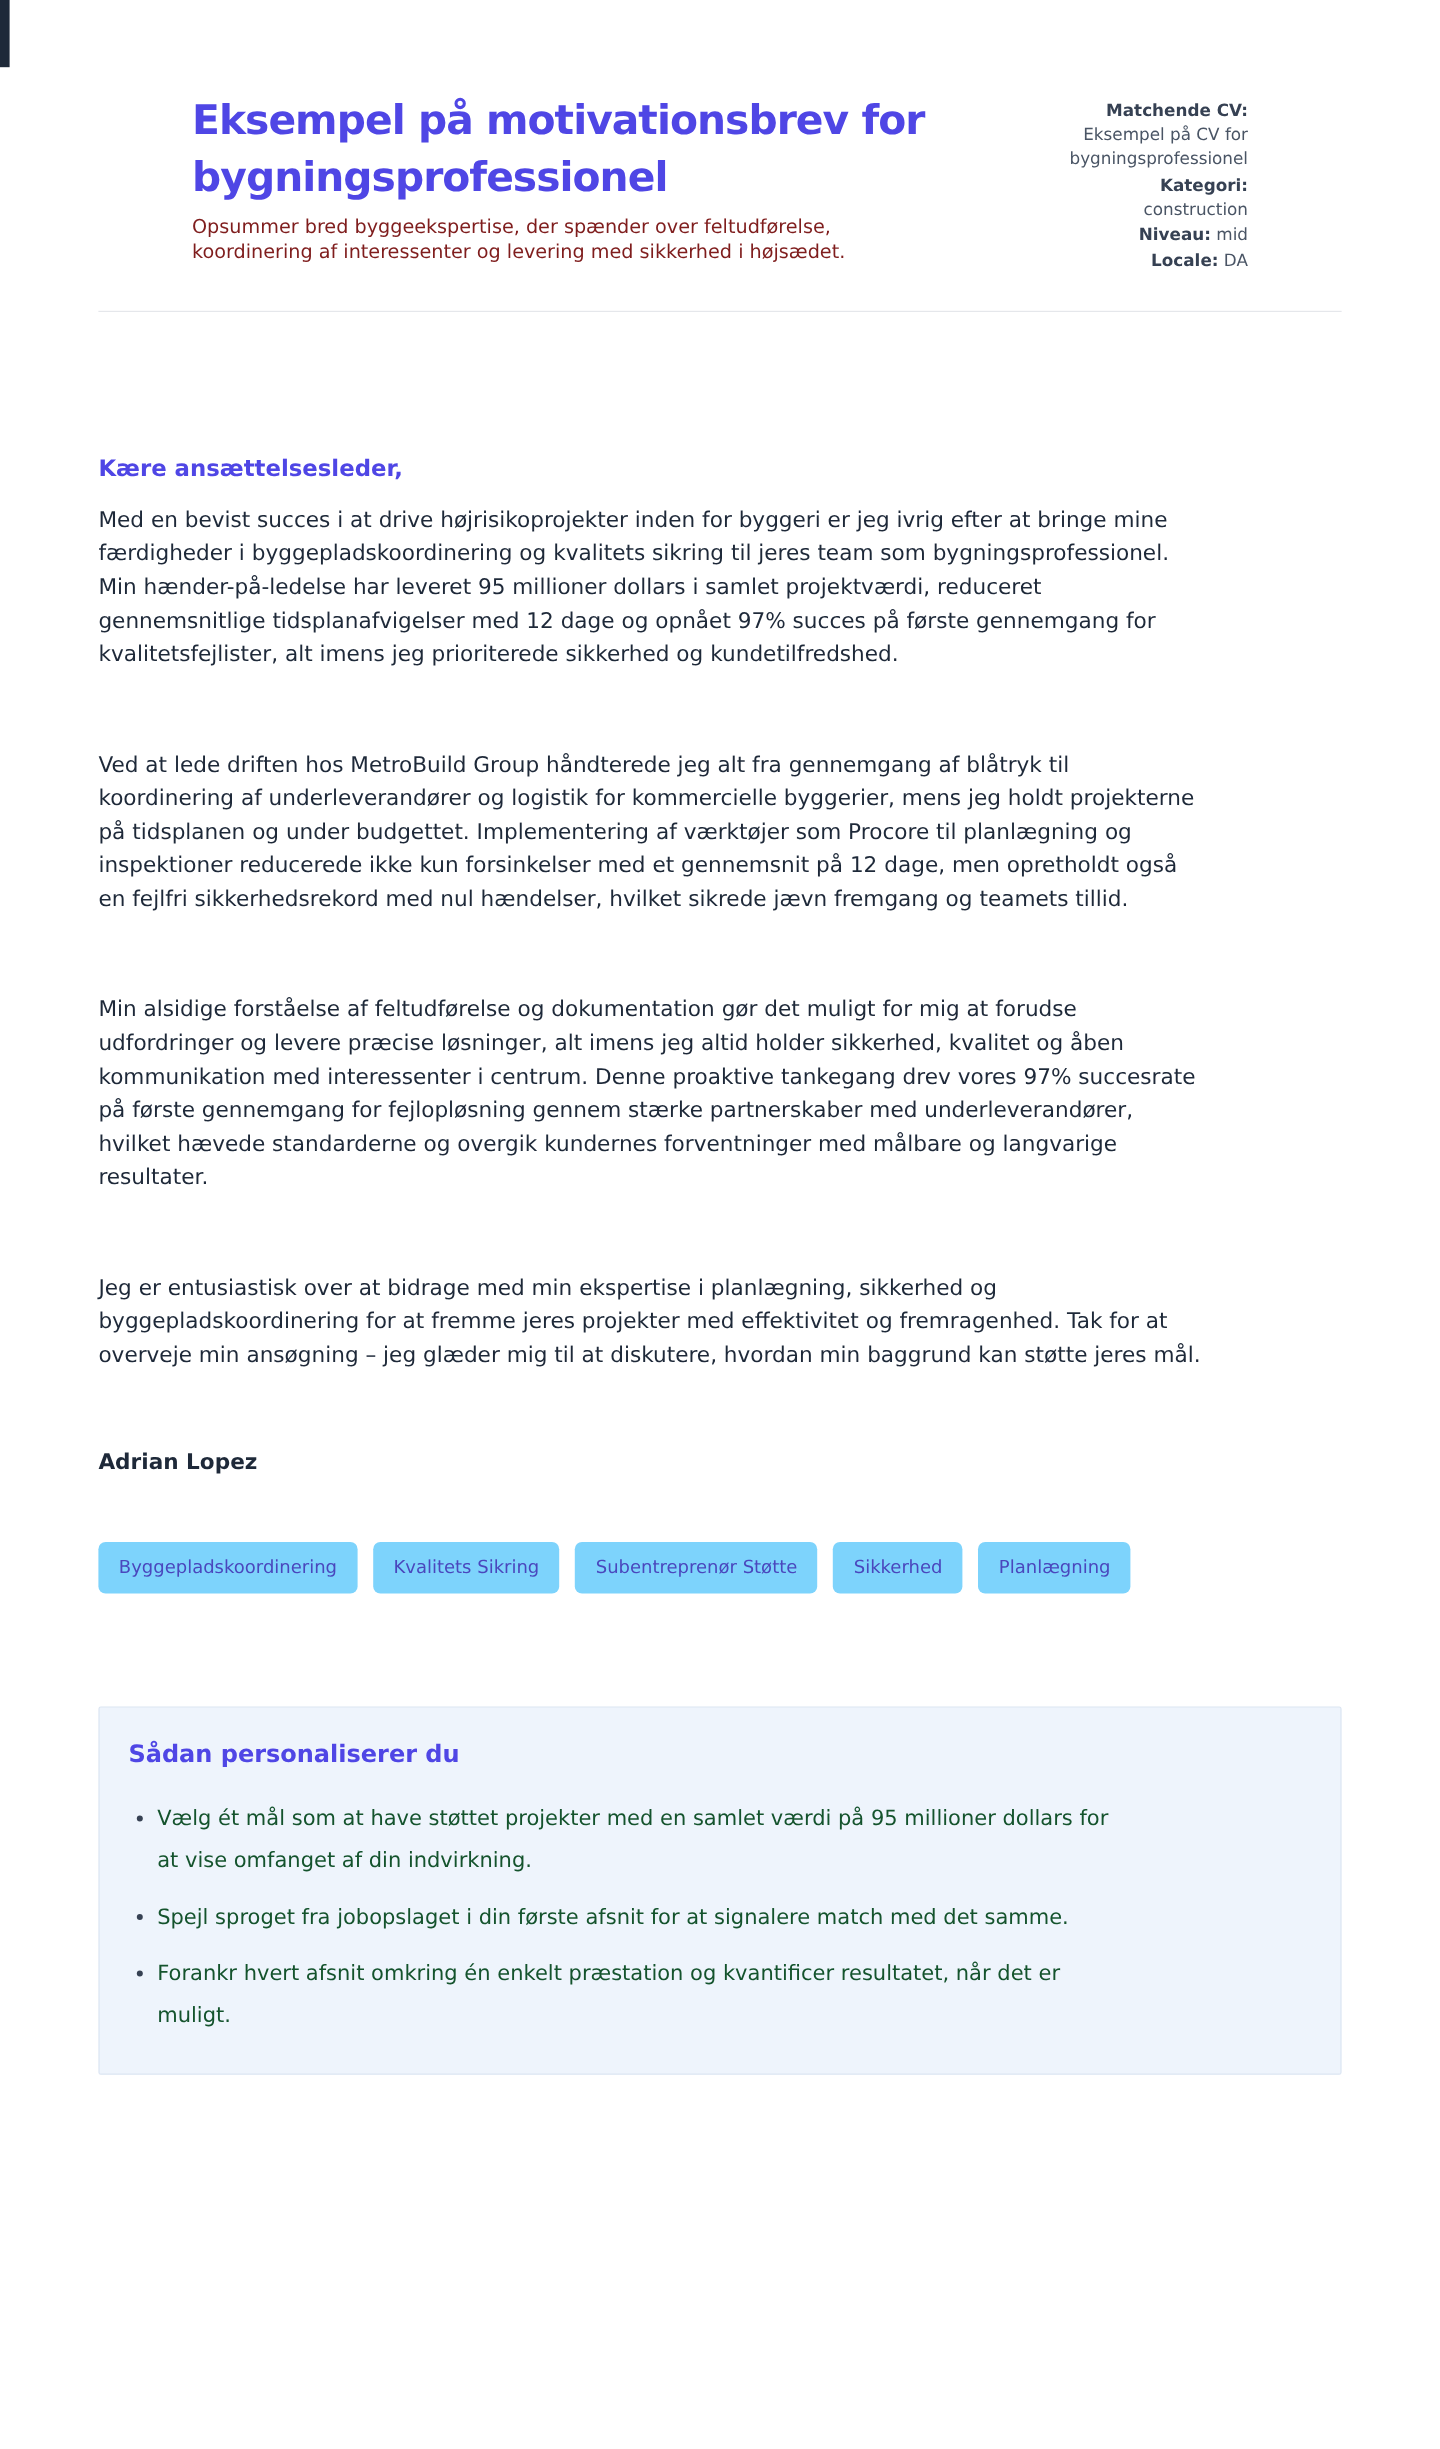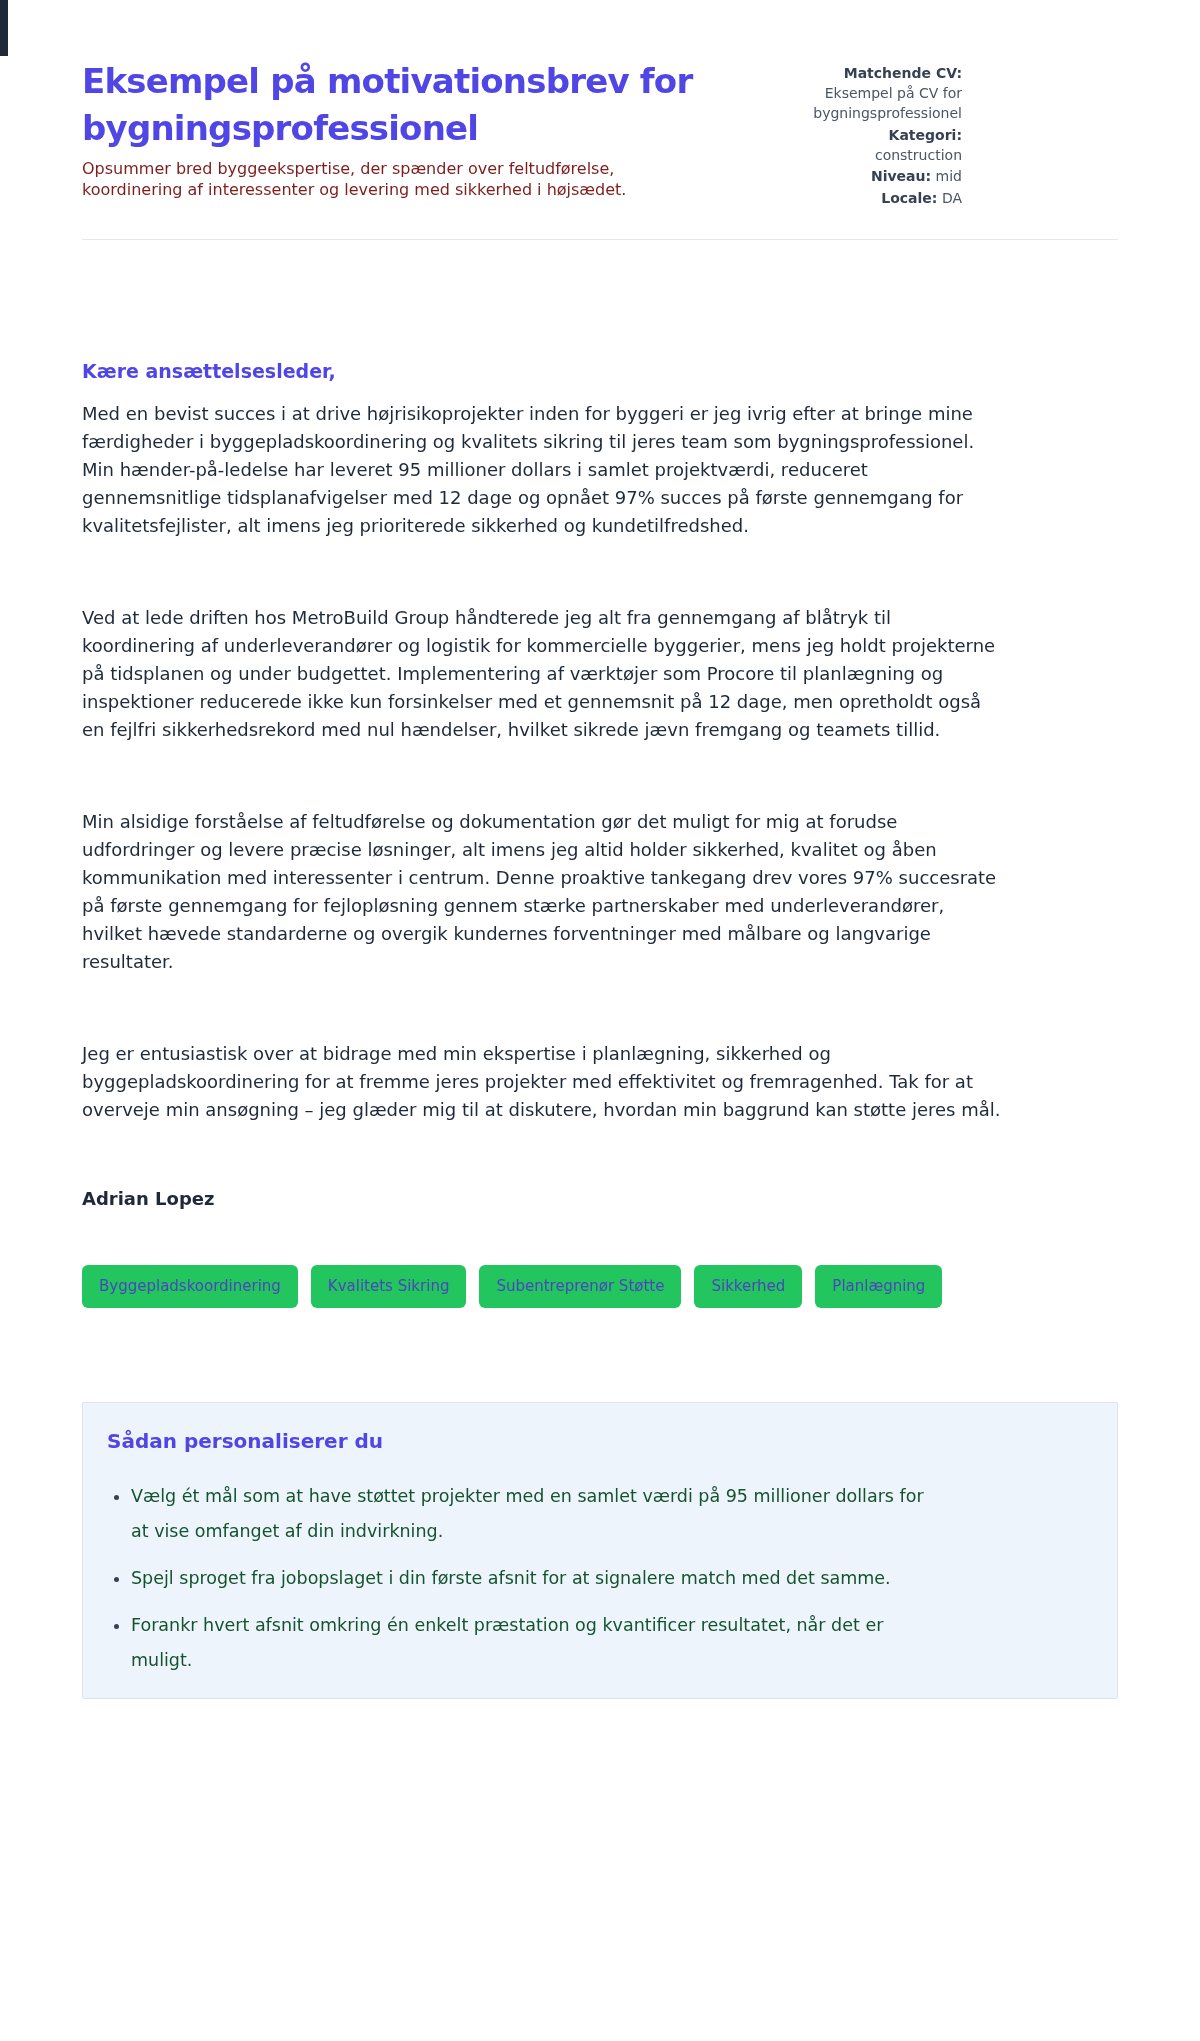--- a/index.html
+++ b/index.html
@@ -14,21 +14,21 @@
     position: relative;
   }
   .corner-bar {
     position: absolute; left: 0; top: 0;
     width: 8px; height: 56px;
     background: #1e2939;
   }
   .page { padding: 58px 82px 70px; }
 
   
-  header { display: flex; justify-content: flex-start; align-items: flex-start; }
+  header { display: flex; justify-content: center; align-items: flex-start; margin-top: 20px; }
   .title-block { max-width: 680px; }
   h1 {
     margin: 0;
     font-size: 34px;
     line-height: 1.38;
     font-weight: 700;
     letter-spacing: -0.8px;
     color: #4f46e5;
     max-width: 660px;
   }
@@ -73,36 +73,36 @@
     max-width: 925px;
     color: #1e2939;
   }
   .sig-name { margin: 36px 0 0; font-size: 18px; font-weight: 700; color: #1e2939; }
   .sig-title { margin: 14px 0 0; font-size: 18px; color: #4a5565; }
 
   
   .tags { margin-top: 56px; display: flex; flex-wrap: wrap; gap: 13px; }
   .tag {
     display: inline-block;
-    background: #22c55e;
+    background: #7dd3fc;
     color: #4a47bd;
     font-size: 15px;
     line-height: 1;
     padding: 14px 17px;
     border-radius: 6px;
     white-space: nowrap;
   }
 
   
   .tipbox {
     margin-top: 94px;
     background: #eef4fc;
     border: 1px solid #dbe5f2;
     border-radius: 2px;
-    padding: 26px 24px 20px;
+    padding: 26px 24px 30px;
   }
   .tip-title {
     margin: 0;
     font-size: 20px;
     font-weight: 700;
     color: #4f46e5;
   }
   .tip-list { margin: 26px 0 0; padding-left: 24px; }
   .tip-item {
     font-size: 17.5px;

